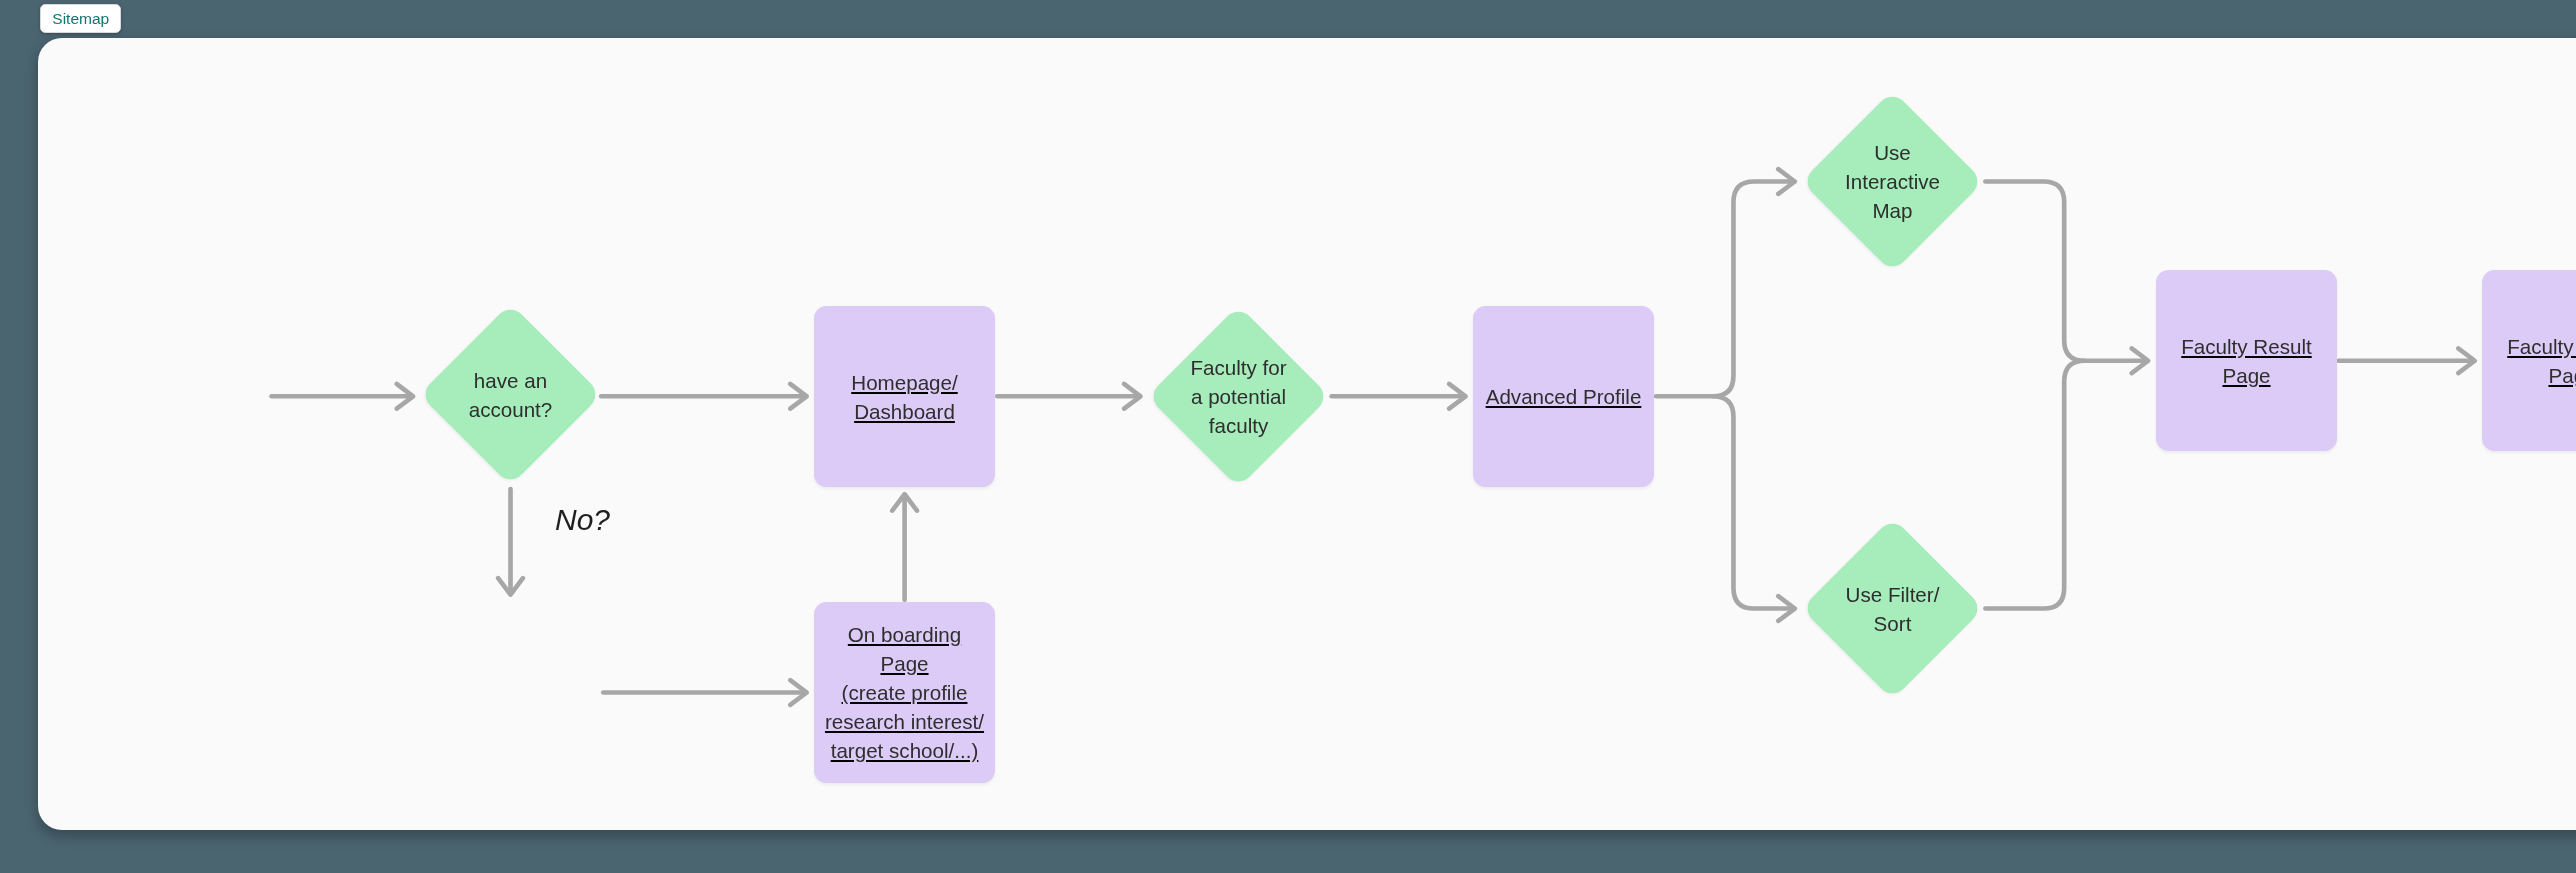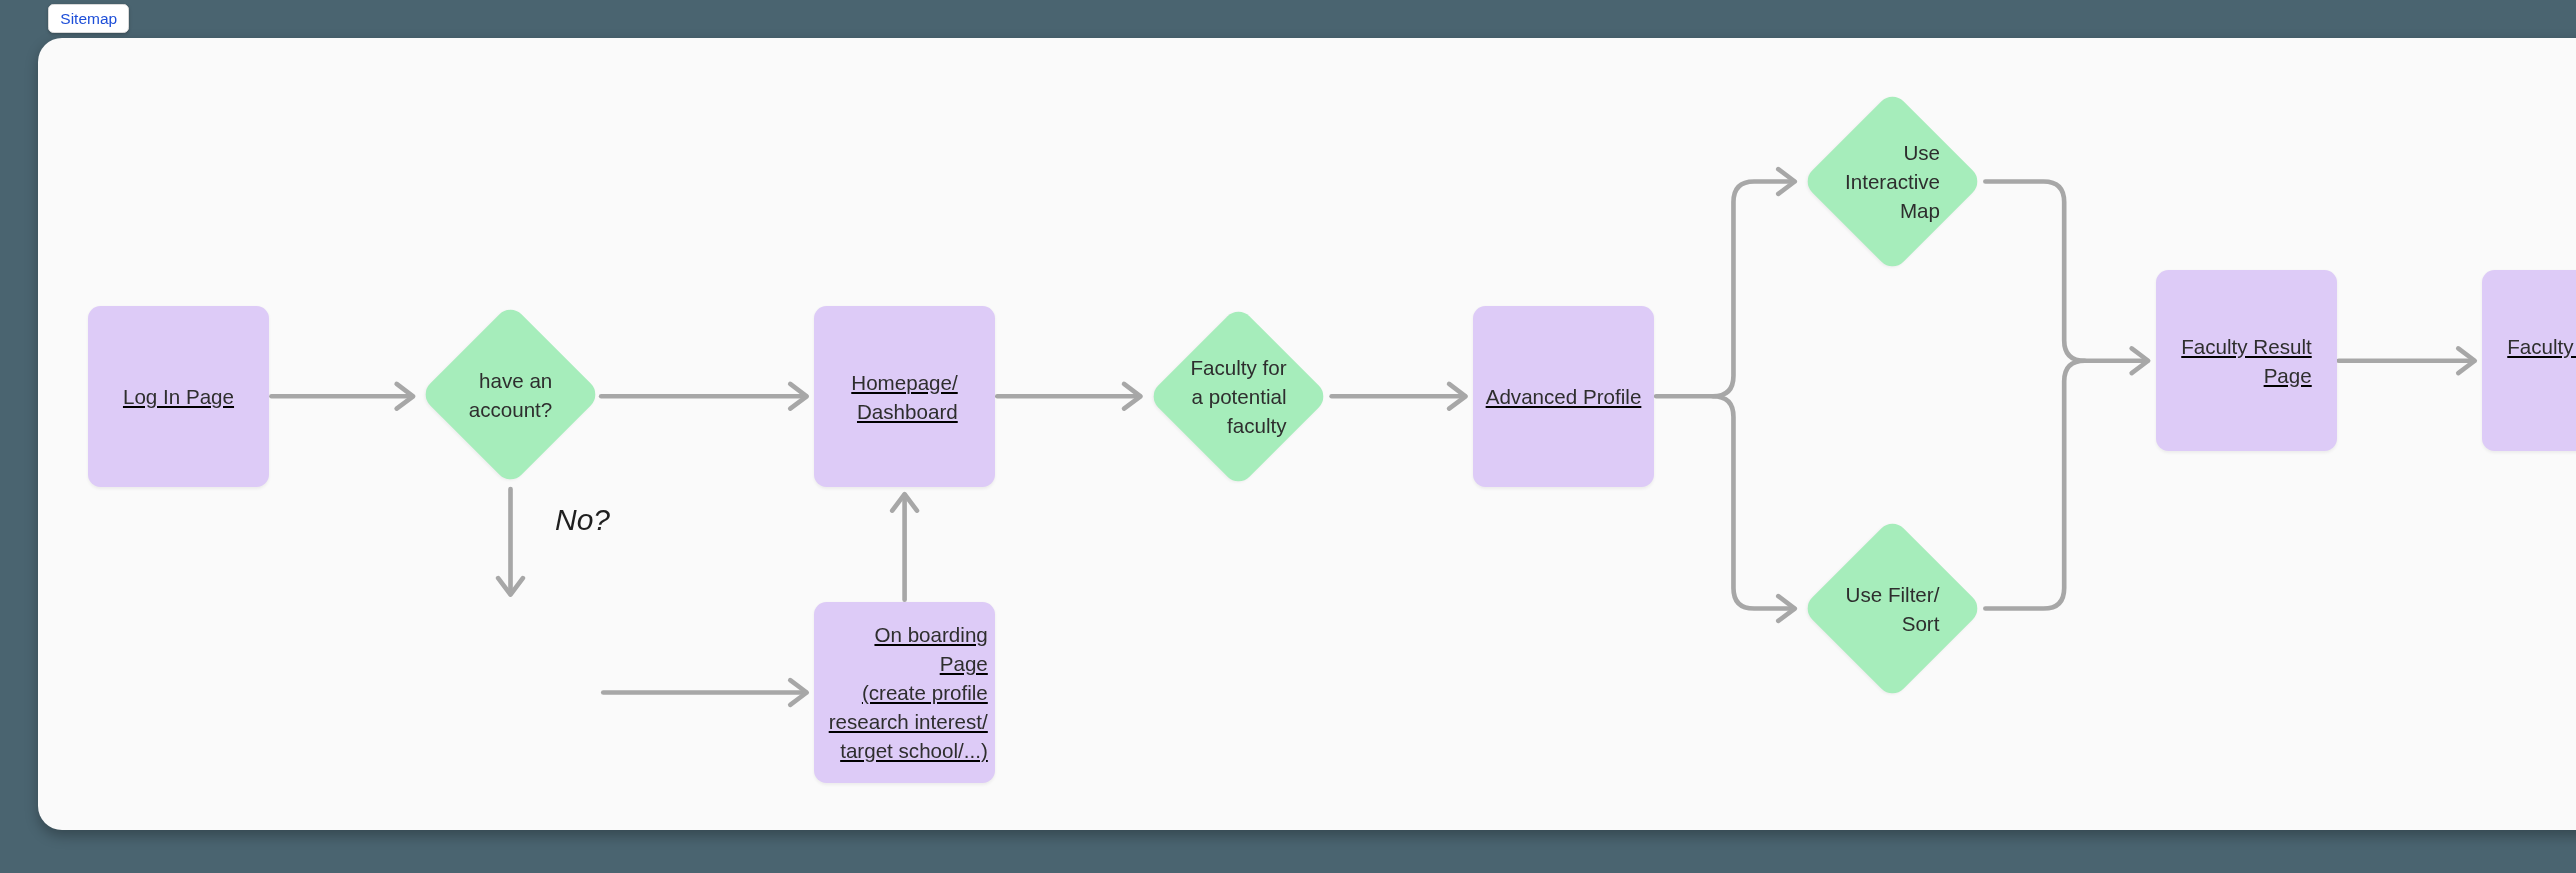--- a/index.html
+++ b/index.html
@@ -8,31 +8,31 @@
     --edge-gray:#A7A7A7; --edge-blue:#BCDAF8;
     --node-text:#2E2E2E; --label-text:#1F1F1F;
   }
   html,body{margin:0;padding:0;width:3742px;height:874px;
     background:var(--background);
     font-family:"Liberation Sans", sans-serif;overflow:hidden;}
   .stage{position:relative;width:3742px;height:874px;}
   .canvas{position:absolute;left:38px;top:38px;width:3664px;height:792px;
     background:var(--canvas);border-radius:24px;
     box-shadow:0 5.2px 12.4px rgba(0,0,0,.28);}
-  .chip{position:absolute;left:48px;top:4.1px;background:#ffffff;
+  .chip{position:absolute;left:40px;top:4.1px;background:#ffffff;
     border:1px solid #d9d9d9;border-radius:5.2px;padding:4.6px 11.3px;
-    font-size:15.5px;line-height:17.5px;color:#1d4ed8;
+    font-size:15.5px;line-height:17.5px;color:#0f766e;
     box-shadow:0 1px 3.1px rgba(0,0,0,.25);cursor:default;text-align:center;}
   svg.wires{position:absolute;left:0;top:0;width:3742px;height:874px;}
   svg.wires path{fill:none;stroke-width:9px;stroke-linecap:round;stroke-linejoin:round;}
   .eg{stroke:var(--edge-gray);} .eb{stroke:var(--edge-blue);}
   .mkg{fill:none;stroke:var(--edge-gray);stroke-width:9px;stroke-linecap:round;stroke-linejoin:round;}
   .mkb{fill:none;stroke:var(--edge-blue);stroke-width:9px;stroke-linecap:round;stroke-linejoin:round;}
   .node{position:absolute;width:181px;height:181px;display:flex;
-    align-items:center;justify-content:center;text-align:right;}
+    align-items:center;justify-content:center;text-align:center;}
   .process{background:var(--process-fill);border-radius:12.4px;
     box-shadow:0 1.5px 3.1px rgba(0,0,0,.06);text-decoration:underline;}
   .decision{background:transparent;}
   .decision .diamond{position:absolute;left:26px;top:26px;width:129px;height:129px;
     background:var(--decision-fill);border-radius:15.5px;transform:rotate(45deg);
     box-shadow:0 1.5px 3.1px rgba(0,0,0,.06);}
   .node-label{position:relative;z-index:2;font-size:20.6px;line-height:29px;
     color:var(--node-text);white-space:pre-line;padding:0 7.2px;}
   .edge-label{position:absolute;font-size:30px;line-height:32px;font-weight:500;
     color:var(--label-text);font-style:italic;}
@@ -69,23 +69,20 @@
     <path class="eg" d="M 3854 1181 H 3967 Q 4007 1181 4007 1141 V 740 Q 4007 700 4047 700"></path>
     <path class="eg" marker-end="url(#arr-g)" d="M 4540 700 H 4802"></path>
     <path class="eg" marker-end="url(#arr-g)" d="M 5174 700 H 5428"></path>
     <path class="eg" marker-end="url(#arr-g)" d="M 5800 700 H 5922 Q 5962 700 5962 660 V 457 Q 5962 417 6002 417 H 6077"></path>
     <path class="eg" marker-end="url(#arr-g)" d="M 5800 700 H 5922 Q 5962 700 5962 740 V 1120 Q 5962 1160 6002 1160 H 6077"></path>
     <path class="eb" marker-end="url(#arr-b)" d="M 6269 597 V 660 Q 6269 700 6229 700 H 5816"></path>
     <path class="eb" marker-end="url(#arr-b)" d="M 6006 700 Q 5966 700 5966 740 V 1164 Q 5966 1204 6006 1204 H 6077"></path>
     <path class="eb" marker-end="url(#arr-b)" d="M 6449 1181 H 6712"></path>
   </svg>
 
-  <div class="node process" style="left:88px;top:306px">
-    <span class="node-label">Log In Page</span>
-  </div>
 
   <div class="node decision" style="left:420px;top:304px">
     <span class="diamond"></span>
     <span class="node-label">have an
 account?</span>
   </div>
 
 
   <div class="node process" style="left:814px;top:602px">
     <span class="node-label">On boarding Page

